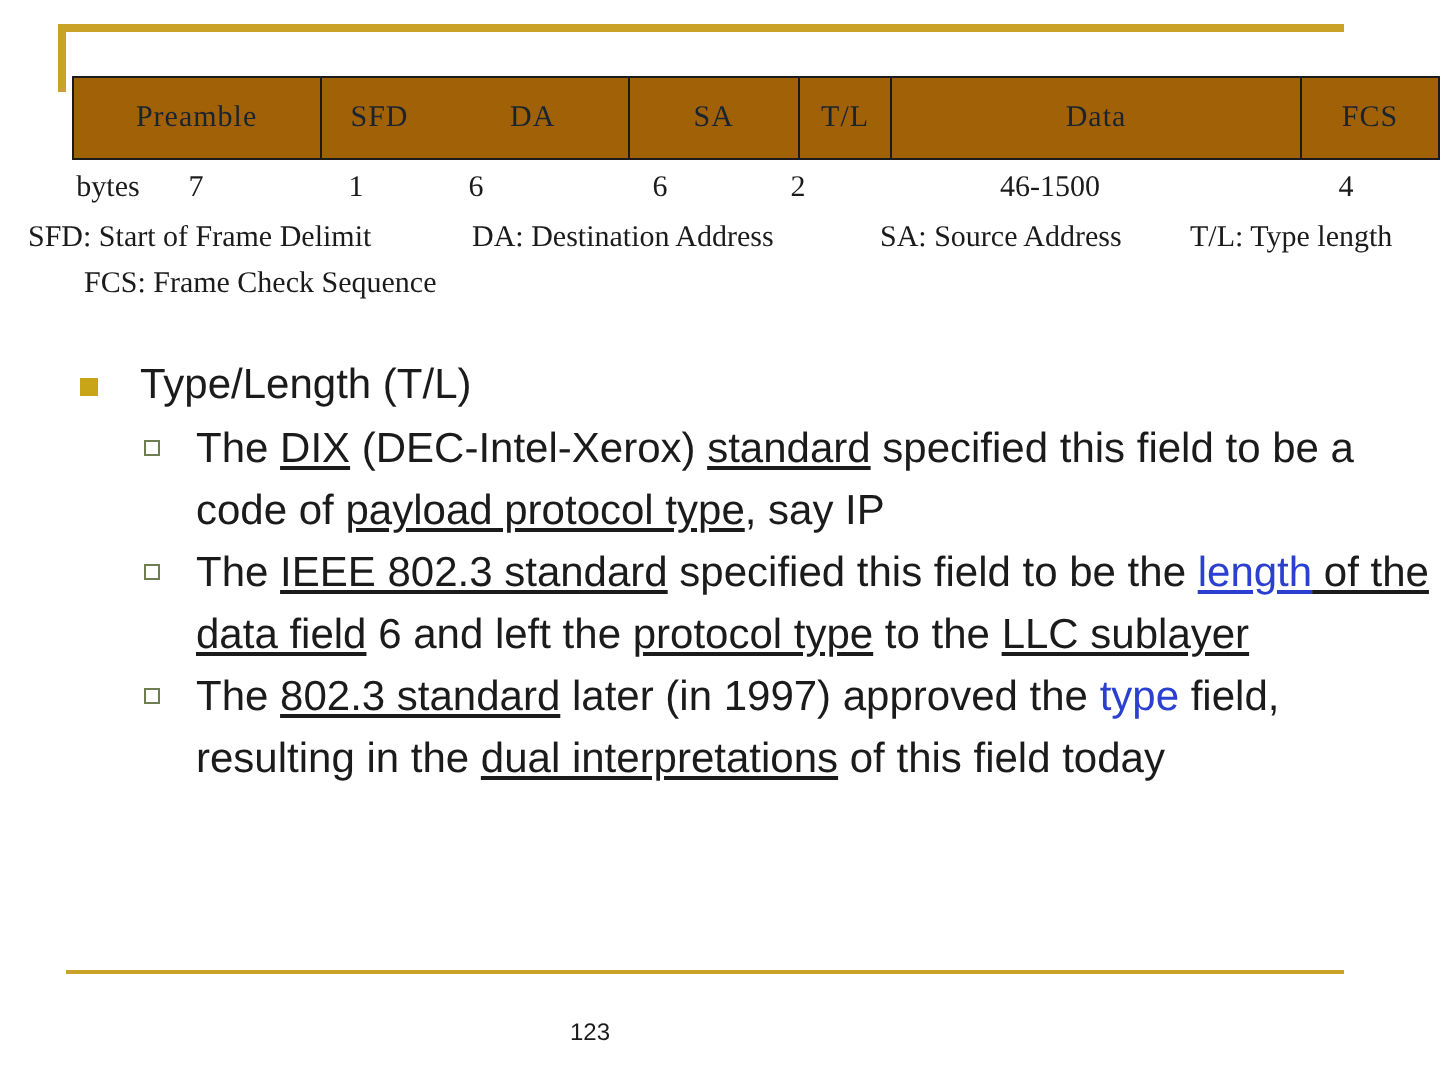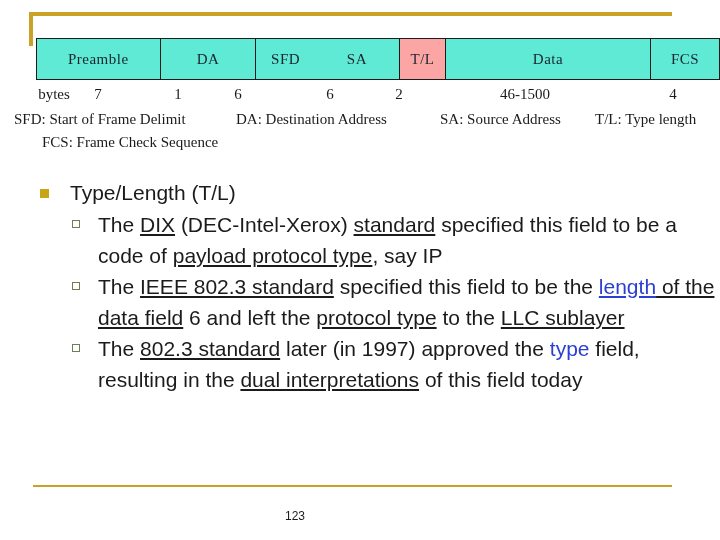--- a/index.html
+++ b/index.html
@@ -50,26 +50,26 @@
   }
   .frame-cell {
     display: flex;
     align-items: center;
     justify-content: center;
     font-family: "Liberation Serif", serif;
     font-size: 15px;
     color: #1a2430;
     box-sizing: border-box;
     border-right: 1px solid #1b1b1b;
-    background: #5eead4;
+    background: #a16207;
     height: 100%;
     letter-spacing: 0.5px;
   }
   .frame-cell.last { border-right: none; }
-  .frame-cell.tl-cell { background: #fca5a5; }
+  .frame-cell.tl-cell { background: #a16207; }
   .frame-cell.no-divider { border-right: none; }
 
   
   .w-preamble { width: 129px; }
   .w-sfd      { width: 61px;  }
   .w-da       { width: 100px; }
   .w-sa       { width: 89px; text-align: right;  }
   .w-tl       { width: 48px;  }
   .w-data     { width: 214px; }
   .w-fcs      { width: 71px;  }
@@ -205,25 +205,25 @@
 <body>
 
 <div id="deco-bracket"></div>
 
 <div id="frame-figure">
 
   <div id="frame-table">
     <div class="frame-cell w-preamble">
       <span>Preamble</span>
     </div>
+    <div class="frame-cell w-sfd no-divider">
+      <span>SFD</span>
+    </div>
     <div class="frame-cell w-da">
       <span>DA</span>
-    </div>
-    <div class="frame-cell w-sfd no-divider">
-      <span>SFD</span>
     </div>
     <div class="frame-cell w-sa">
       <span>SA</span>
     </div>
     <div class="frame-cell w-tl tl-cell">
       <span>T/L</span>
     </div>
     <div class="frame-cell w-data">
       <span>Data</span>
     </div>

